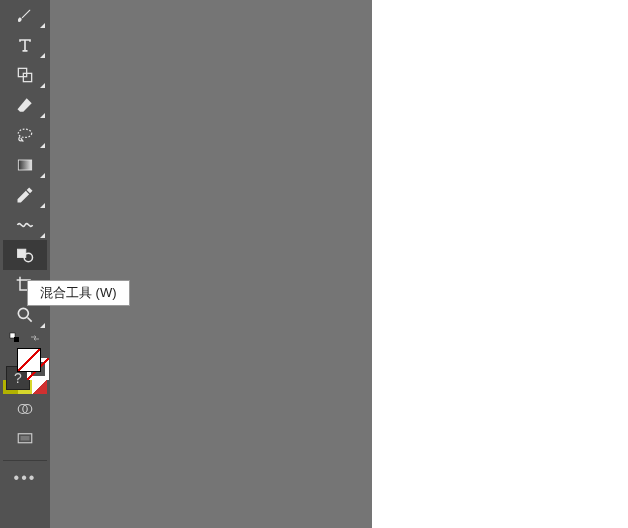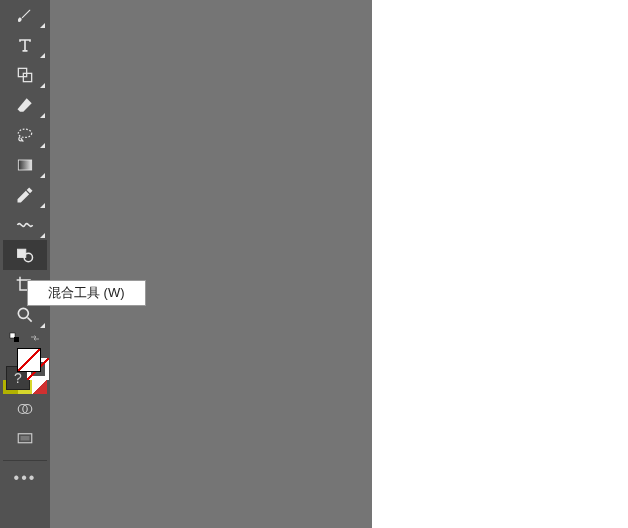--- a/index.html
+++ b/index.html
@@ -63,21 +63,21 @@
     height: 528px;
     background: #fff;
     position: relative;
   }
   .tooltip {
     position: absolute;
     left: 27px;
     top: 280px;
     background: #FFFFFF;
     border: 1px solid #9A9A9A;
-    padding: 3px 20px;
+    padding: 3px 12px;
     font-size: 13px;
     color: #222;
     white-space: nowrap;
     z-index: 10;
   }
   .fill-stroke-box {
     position: relative;
     width: 44px;
     height: 32px;
     margin-top: 2px;

